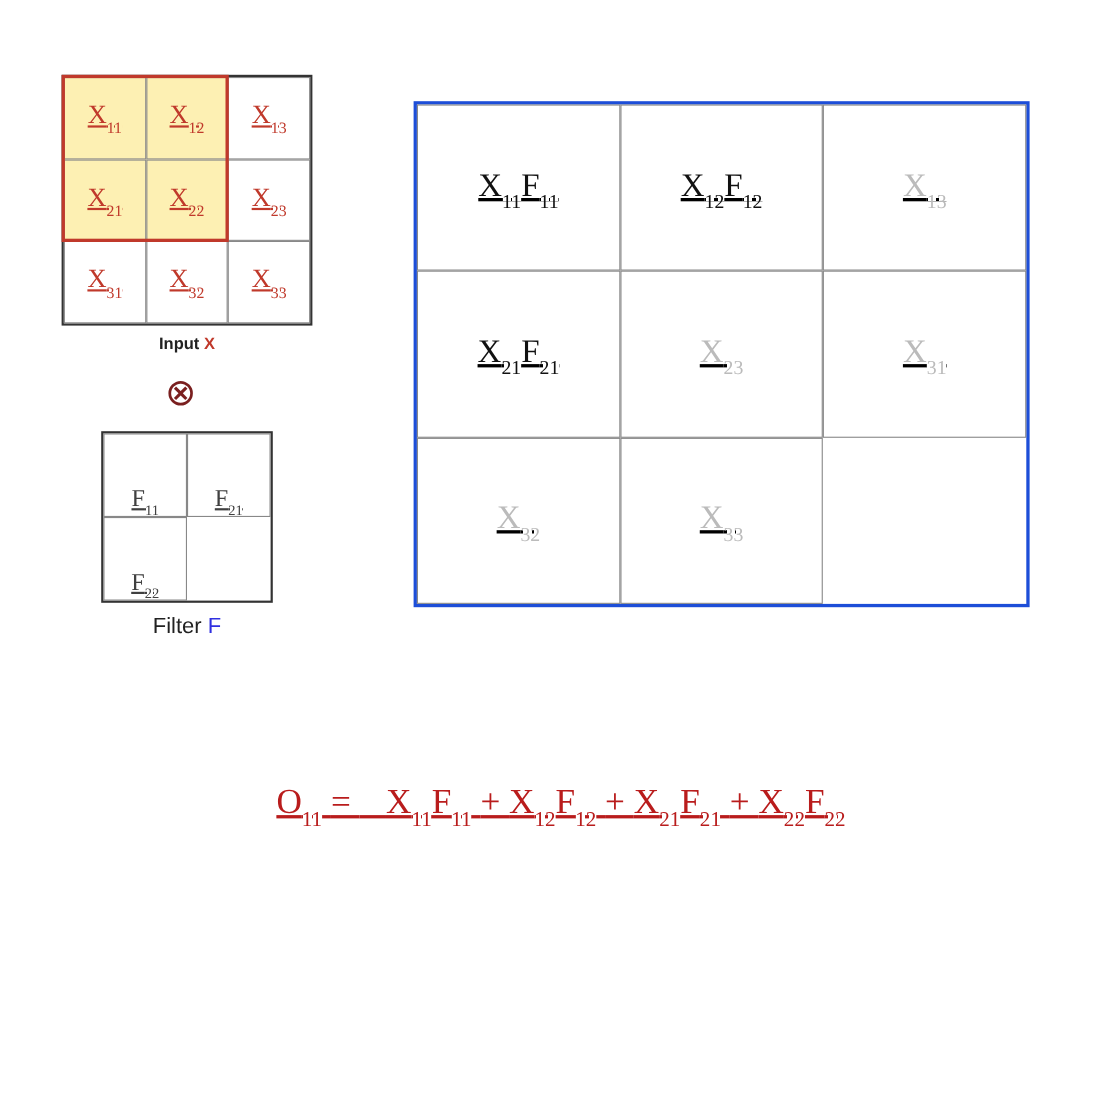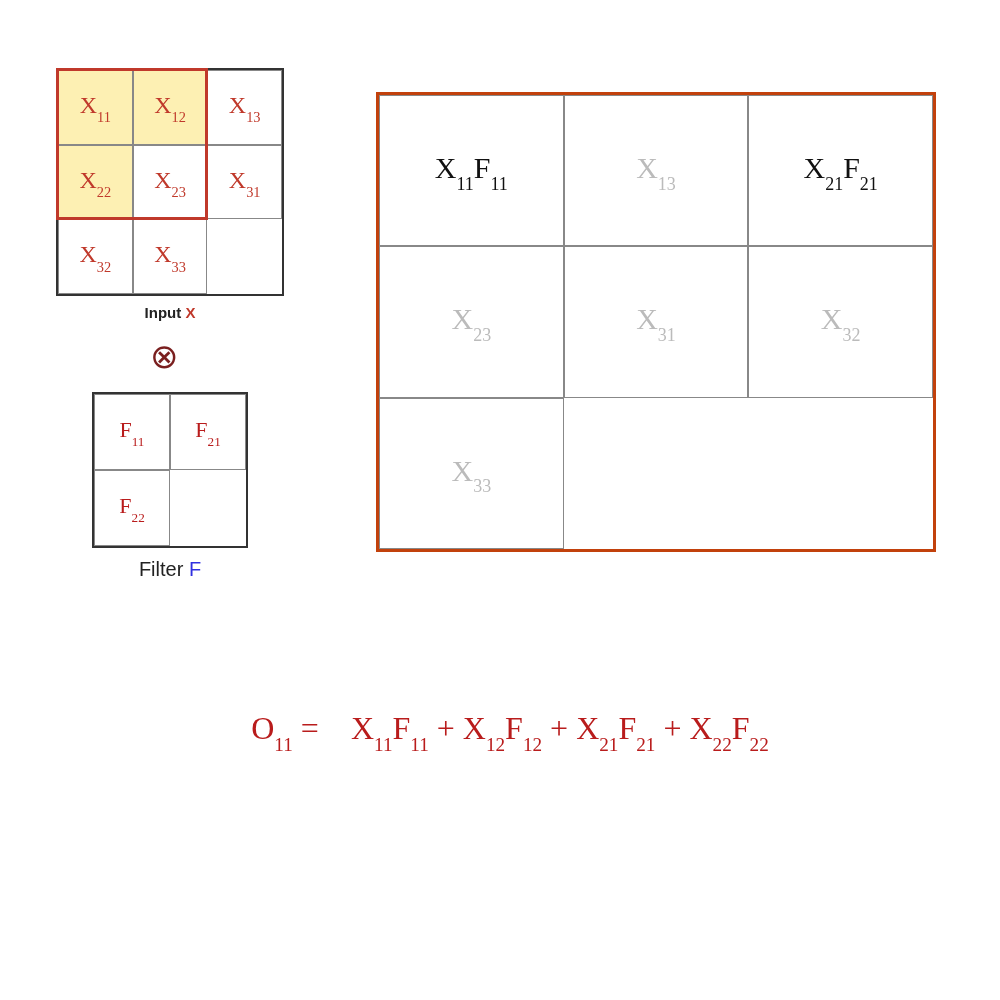--- a/index.html
+++ b/index.html
@@ -5,21 +5,21 @@
   body {
     margin: 0;
     padding: 0;
     width: 1000px;
     height: 1000px;
     font-family: "Helvetica Neue", Helvetica, Arial, sans-serif;
     background: #fff;
     position: relative;
   }
   .sub { font-size: 0.6em; vertical-align: sub; position: relative; top: 0.25em; }
-  .serif { font-family: Georgia, "Times New Roman", serif; }
+  .serif { font-family: Georgia, "Times New Roman", serif; text-decoration: underline; }
 
   
   .input-grid {
     position: absolute;
     left: 56px;
     top: 68px;
     width: 228px;
     height: 228px;
     border: 2px solid #333;
     display: grid;
@@ -79,24 +79,24 @@
     height: 156px;
     border: 2px solid #333;
     display: grid;
     grid-template-columns: repeat(2, 1fr);
     grid-template-rows: repeat(2, 1fr);
     box-sizing: border-box;
   }
   .filter-grid .cell {
     border: 1px solid #888;
     display: flex;
-    align-items: center;
+    align-items: flex-end;
     justify-content: center;
     font-size: 22px;
-    color: #b91c1c;
+    color: #404040;
     font-weight: 500;
   }
   .filter-label {
     position: absolute;
     left: 92px;
     top: 558px;
     width: 156px;
     text-align: center;
     font-size: 20px;
     font-weight: 400;
@@ -104,21 +104,21 @@
   }
   .filter-label .fcol { color: #3030e0; }
 
   
   .big-grid {
     position: absolute;
     left: 376px;
     top: 92px;
     width: 560px;
     height: 460px;
-    border: 3px solid #c2410c;
+    border: 3px solid #1d4ed8;
     display: grid;
     grid-template-columns: repeat(3, 1fr);
     grid-template-rows: repeat(3, 1fr);
     box-sizing: border-box;
   }
   .big-grid .cell {
     border: 1px solid #888;
     display: flex;
     align-items: center;
     justify-content: center;
@@ -145,20 +145,23 @@
   <div class="cell hl">
       <span class="serif"><span>X</span><span class="sub">11</span></span>
     </div>
   <div class="cell hl">
       <span class="serif"><span>X</span><span class="sub">12</span></span>
     </div>
   <div class="cell">
       <span class="serif"><span>X</span><span class="sub">13</span></span>
     </div>
   <div class="cell hl">
+      <span class="serif"><span>X</span><span class="sub">21</span></span>
+    </div>
+  <div class="cell hl">
       <span class="serif"><span>X</span><span class="sub">22</span></span>
     </div>
   <div class="cell">
       <span class="serif"><span>X</span><span class="sub">23</span></span>
     </div>
   <div class="cell">
       <span class="serif"><span>X</span><span class="sub">31</span></span>
     </div>
   <div class="cell">
       <span class="serif"><span>X</span><span class="sub">32</span></span>
@@ -185,20 +188,23 @@
       <span class="serif"><span>F</span><span class="sub">22</span></span>
     </div>
 </div>
 <div class="filter-label">
   <span>Filter </span><span class="fcol">F</span>
 </div>
 
 <div class="big-grid serif">
   <div class="cell">
       <span><span>X</span><span class="sub">11</span><span>F</span><span class="sub">11</span></span>
+    </div>
+  <div class="cell">
+      <span><span>X</span><span class="sub">12</span><span>F</span><span class="sub">12</span></span>
     </div>
   <div class="cell dim">
       <span><span>X</span><span class="sub">13</span></span>
     </div>
   <div class="cell">
       <span><span>X</span><span class="sub">21</span><span>F</span><span class="sub">21</span></span>
     </div>
   <div class="cell dim">
       <span><span>X</span><span class="sub">23</span></span>
     </div>

